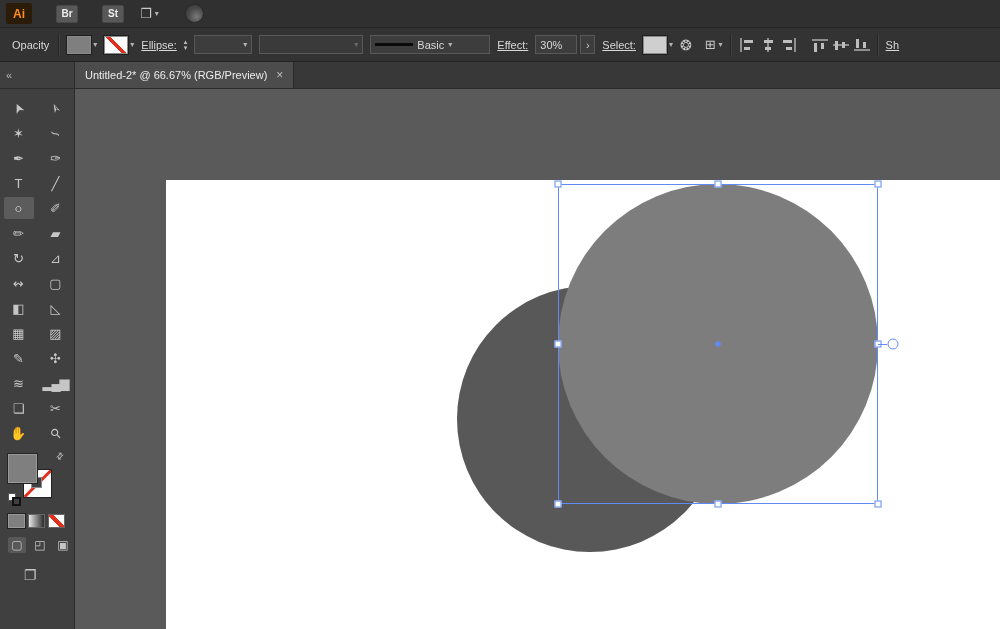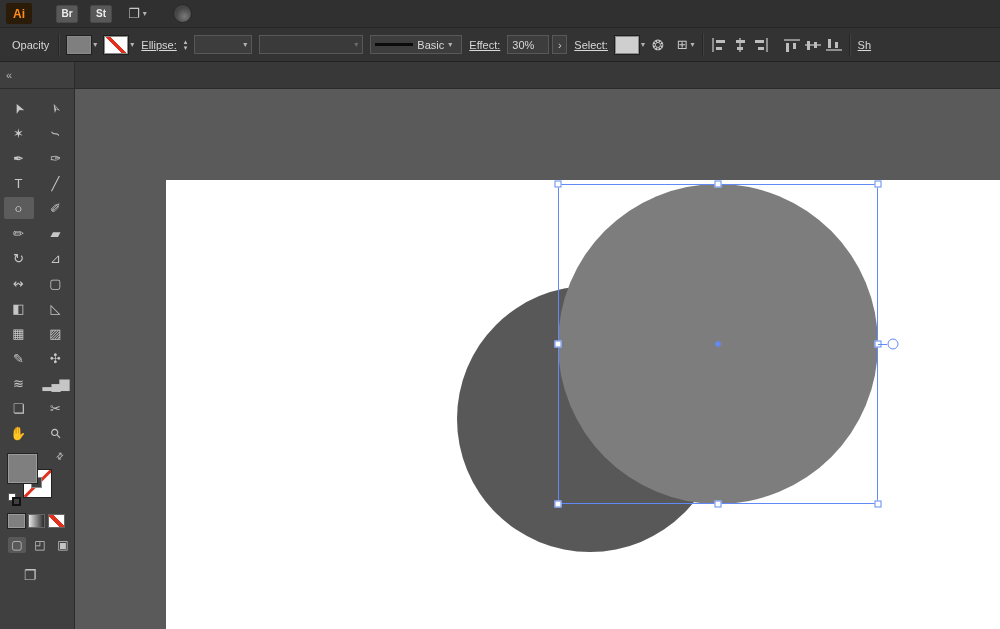--- a/index.html
+++ b/index.html
@@ -21,21 +21,21 @@
     border-radius:2px;margin-right:6px;
   }
   .menus{display:flex;align-items:center}
   .mi{font-size:12px;color:#d9d9d9;padding:0 9px;line-height:28px;cursor:default}
   .sqbtn{
     margin-left:18px;width:22px;height:18px;background:#585858;color:#eee;
     border:1px solid #494949;border-radius:2px;font-size:10px;font-weight:bold;
     display:flex;align-items:center;justify-content:center;padding:0;
     font-family:"Liberation Sans","DejaVu Sans",sans-serif;
   }
-  .sqbtn + .sqbtn{margin-left:12px}
+  .sqbtn + .sqbtn{margin-left:24px}
   .ws{display:flex;align-items:center;gap:3px;margin-left:16px;color:#c8c8c8}
   .ws .g{font-size:13px}
   .chev{font-size:8px;color:#b3b3b3}
   .gpu{
     width:17px;height:17px;border-radius:50%;margin-left:26px;
     background:radial-gradient(circle at 62% 68%, #7a7a7a, #474747 55%, #3a3a3a);
     border:1px solid #2a2a2a;
   }
   
   #controlbar{
@@ -53,21 +53,21 @@
   .stylesw{background:#cfcfcf}
   .ulabel{text-decoration:underline}
   .stepper{display:flex;flex-direction:column;gap:0;line-height:6px;font-size:7px;color:#bdbdbd}
   .combo{
     height:19px;background:#3d3d3d;border:1px solid #585858;
     display:flex;align-items:center;padding:0 4px;box-sizing:border-box;gap:4px;
   }
   .combo.small{width:58px;justify-content:space-between}
   .combo.wide{width:104px;justify-content:flex-end;background:#3a3a3a}
   .combo.wide .chev{color:#6b6b6b}
-  .combo.brush{width:92px}
+  .combo.brush{width:120px}
   .linepreview{width:38px;height:3px;background:#0b0b0b;display:inline-block}
   .combo.tiny{width:42px}
   .arrowbtn{
     width:15px;height:19px;background:#3d3d3d;border:1px solid #585858;color:#ccc;
     font-size:11px;display:flex;align-items:center;justify-content:center;padding:0;margin-left:-4px;
   }
   .cbicon{font-size:14px;color:#c9c9c9}
   .aligns{display:flex;align-items:center;gap:5px}
   .al{position:relative;width:16px;height:14px;display:inline-block}
   .al em{position:absolute;background:#8f8f8f}
@@ -239,20 +239,24 @@
       </span>
     </div>
   <span class="vsep" data-name="separator"></span>
   <span class="ulabel" data-name="shape-label-cutoff">Sh</span>
 </div>
 
 <div id="tabbar" data-name="document-tab-bar">
   <div class="panelhead" data-name="tools-panel-header">
     <span class="collapse" data-name="collapse-tools-button">«</span>
   </div>
+  <div class="tab" data-name="document-tab">
+    <span data-name="document-tab-title">Untitled-2* @ 66.67% (RGB/Preview)</span>
+    <span class="tabclose" data-name="close-tab-icon">×</span>
+  </div>
 </div>
 
 <div id="toolbar" data-name="tools-panel">
   <div class="toolgrid" data-name="tools-grid">
       <div class="tool" data-name="selection-tool">
         <span class="tg" data-name="selection-icon">➤</span>
       </div>
       <div class="tool" data-name="direct-selection-tool">
         <span class="tg" data-name="direct-selection-icon">➣</span>
       </div>

